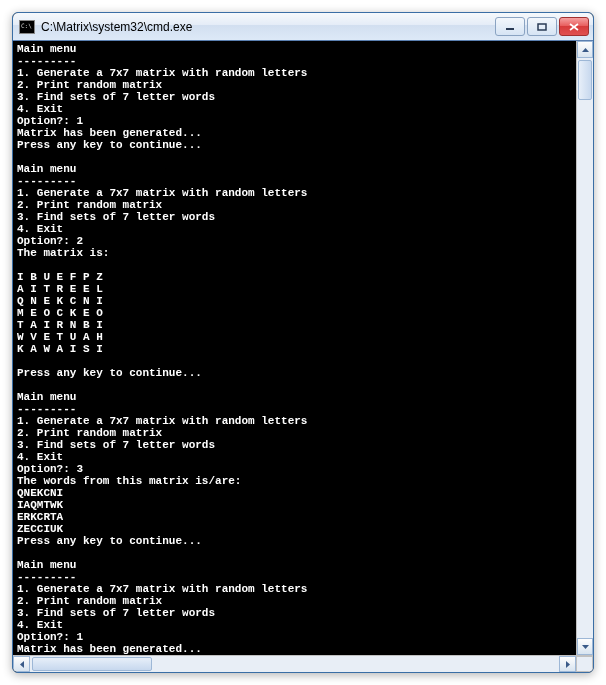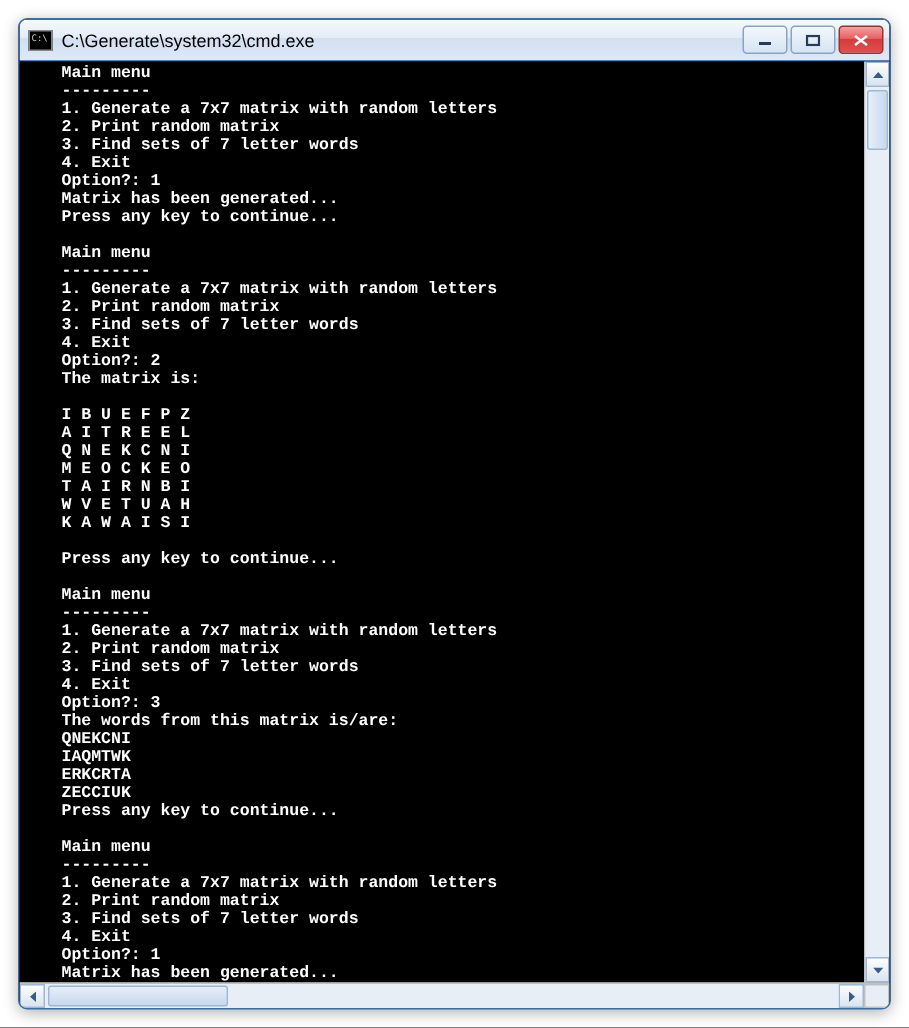--- a/index.html
+++ b/index.html
@@ -81,21 +81,20 @@
     flex: 1;
     display: flex;
     flex-direction: column;
     background: #000;
     overflow: hidden;
   }
   .console-body {
     flex: 1;
     display: flex;
     overflow: hidden;
-    padding-left: 24px;
   }
   .console {
     flex: 1;
     background: #000;
     color: #fff;
     font-family: "Lucida Console", "Courier New", monospace;
     font-size: 11px;
     line-height: 12px;
     font-weight: bold;
     padding: 2px 4px;
@@ -168,21 +167,21 @@
     background: #e8eef6;
     border: 1px solid #c0c0c0;
   }
 </style>
 </head>
 <body>
 
 <div class="window">
   <div class="titlebar">
     <div class="app-icon"></div>
-    <div class="title-text">C:\Generate\system32\cmd.exe</div>
+    <div class="title-text">C:\Matrix\system32\cmd.exe</div>
     <div class="win-controls">
       <div class="win-btn">
         <svg width="10" height="8">
             <rect x="1" y="5" width="8" height="2" fill="#2a3b55"></rect>
           </svg>
       </div>
       <div class="win-btn">
         <svg width="10" height="8">
             <rect x="1" y="1" width="8" height="6" fill="none" stroke="#2a3b55" stroke-width="1.5"></rect>
           </svg>

